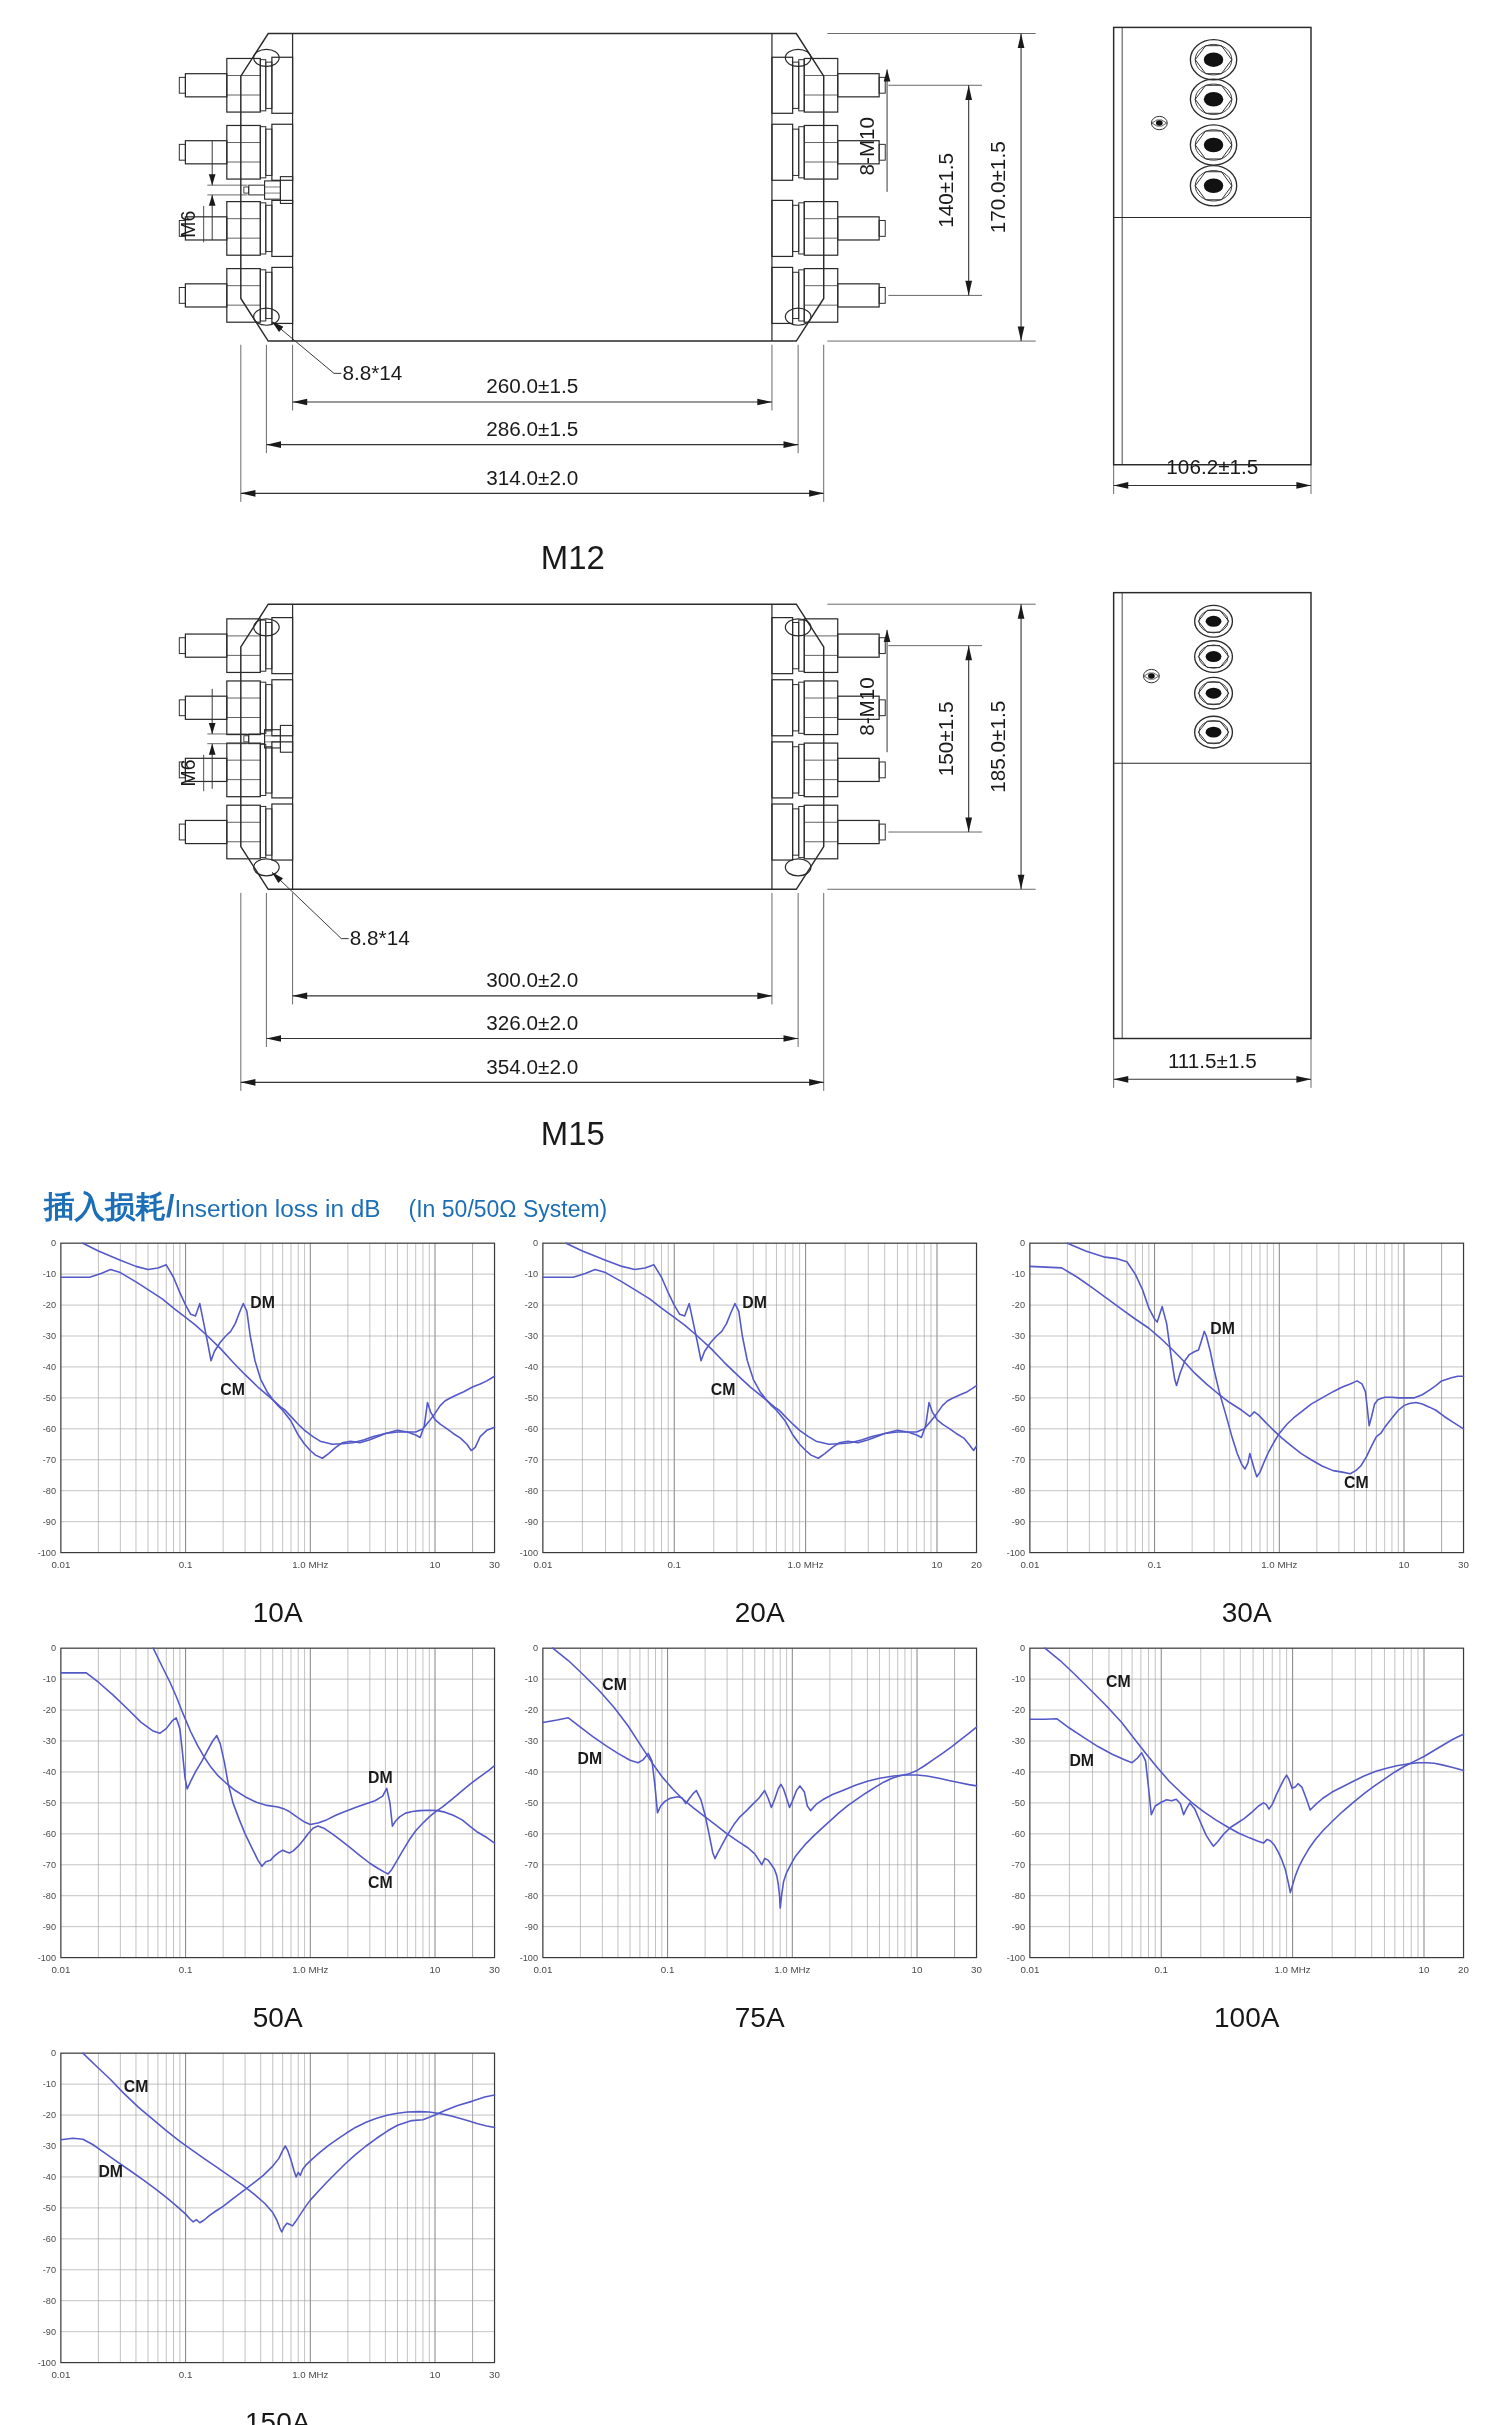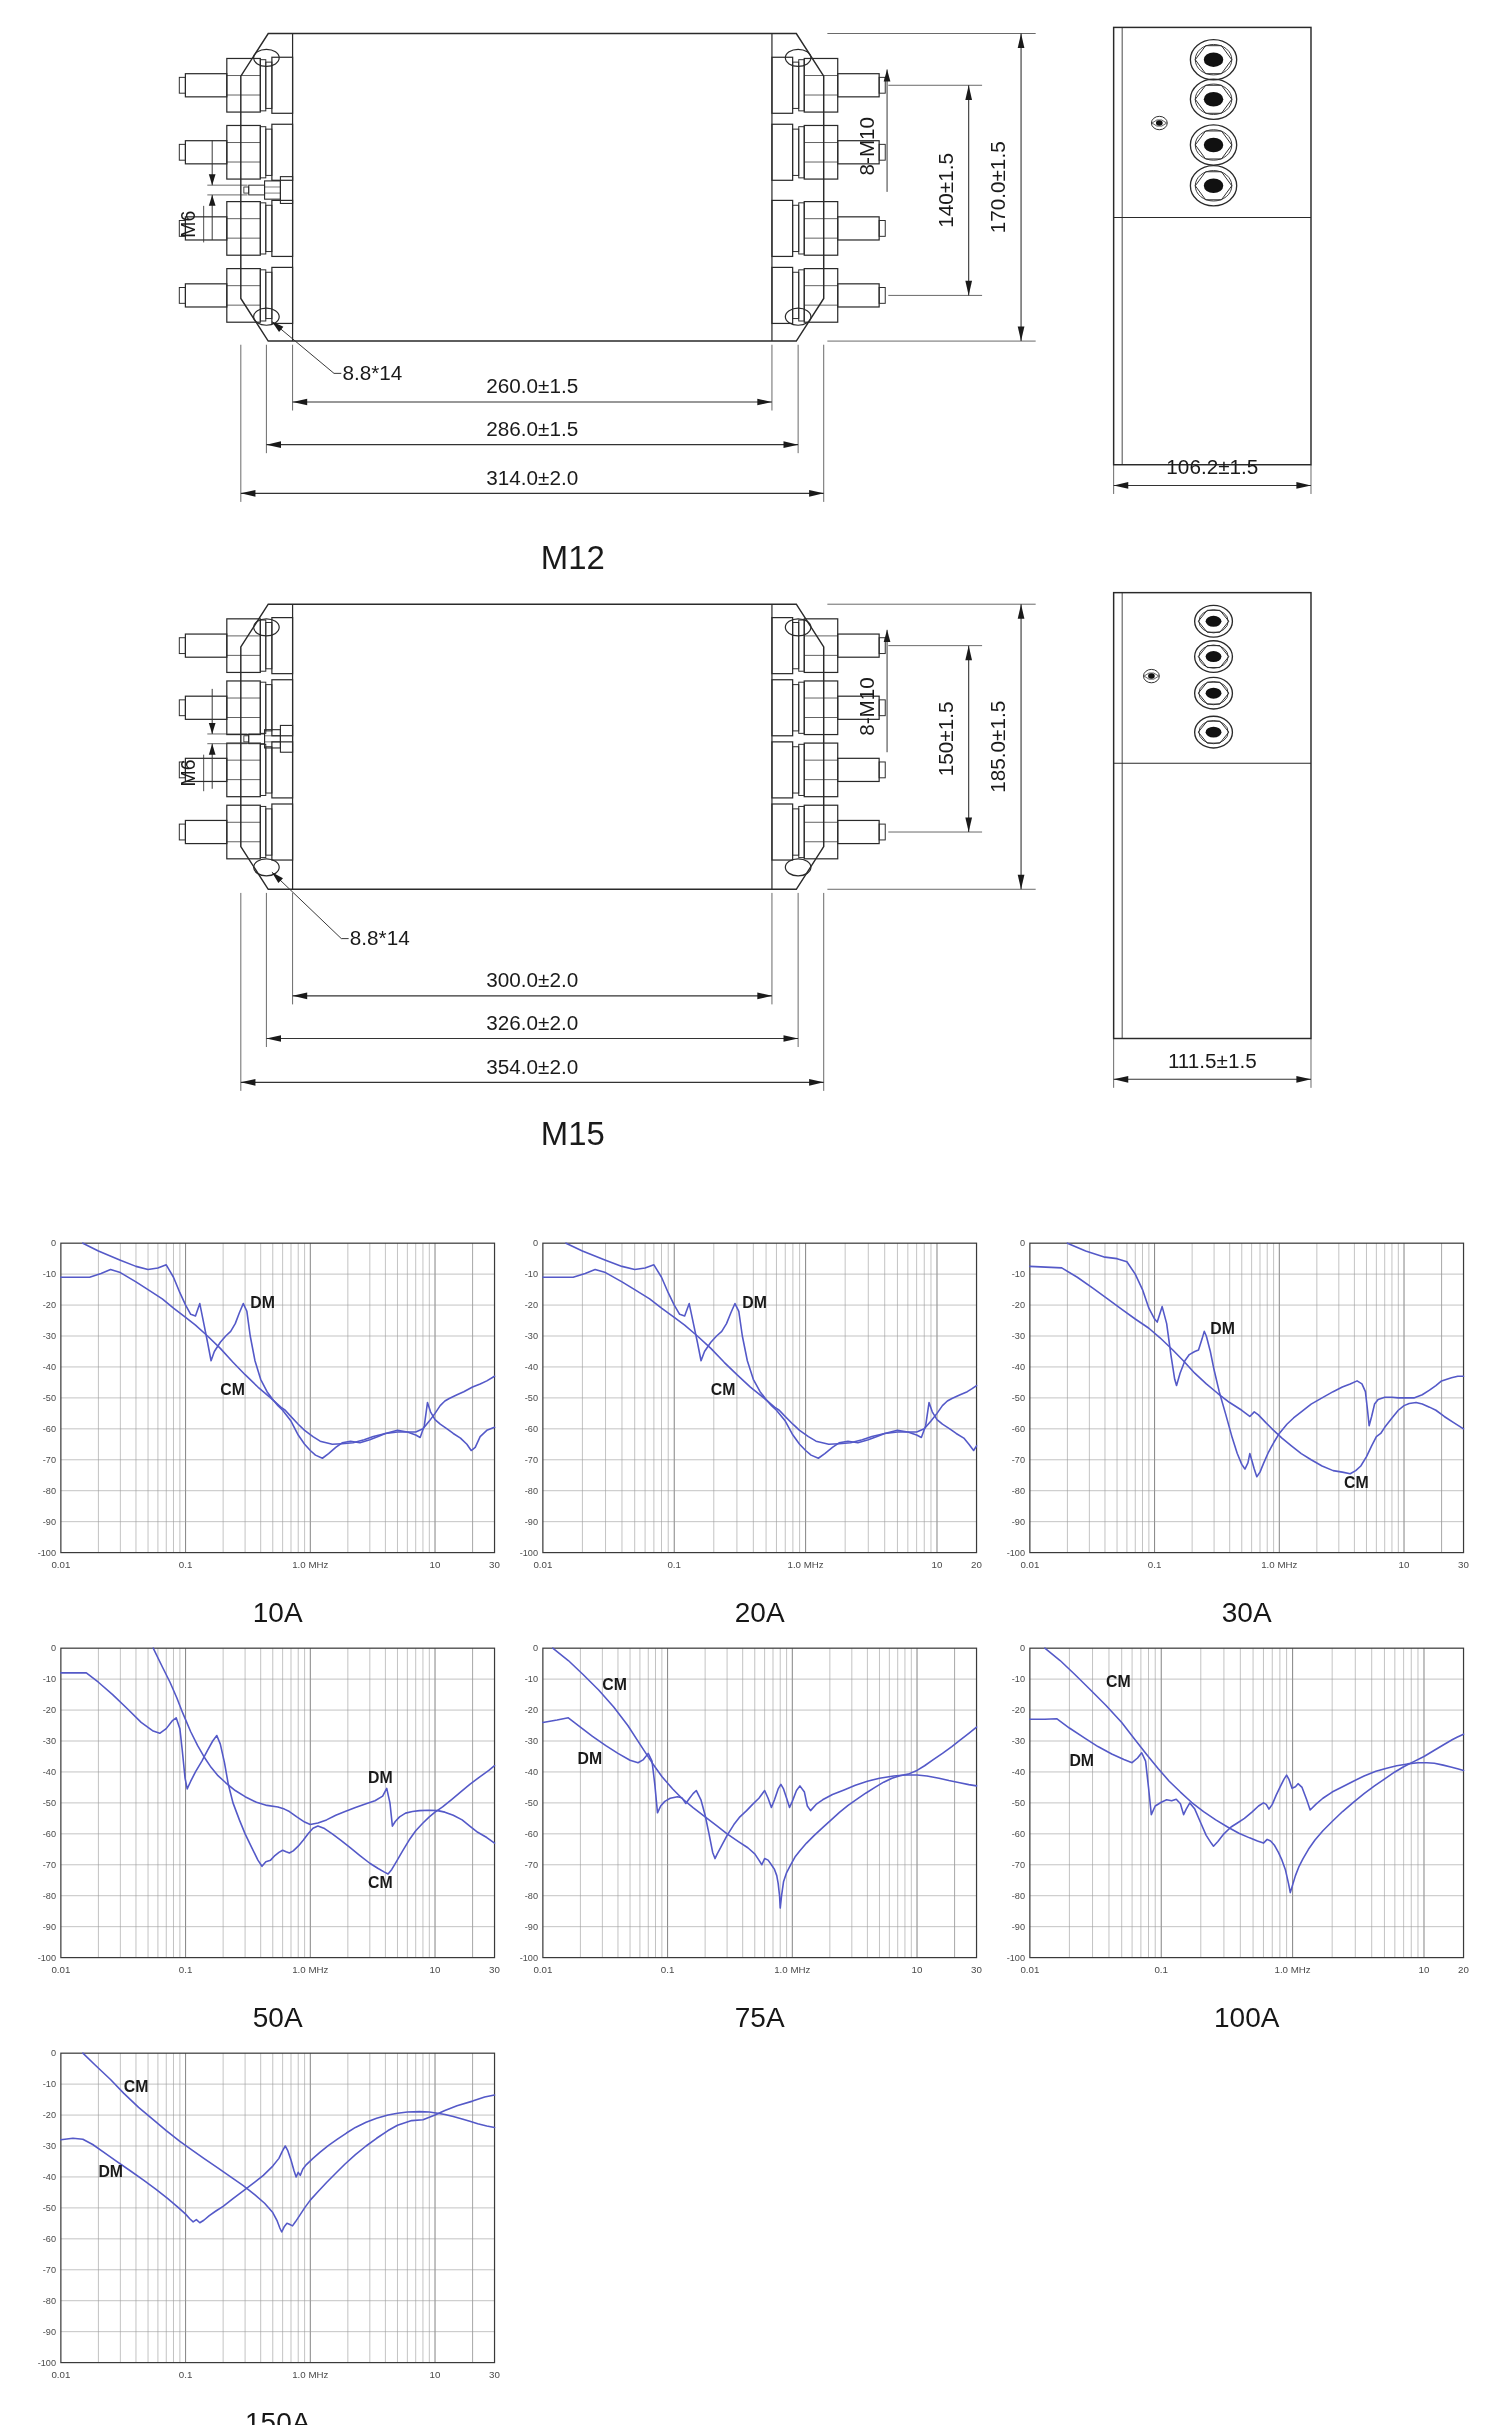--- a/index.html
+++ b/index.html
@@ -319,20 +319,23 @@
         <ellipse cx="1890" cy="1110" rx="5.5" ry="4.5" fill="#111"></ellipse>
         <line x1="1828" y1="1705" x2="1828" y2="1786" stroke="#333" stroke-width="1.2"></line>
         <line x1="2152" y1="1705" x2="2152" y2="1786" stroke="#333" stroke-width="1.2"></line>
         <line x1="1828" y1="1772" x2="2152" y2="1772" stroke="#333" stroke-width="1.8"></line>
         <path d="M1828,1772 L1852,1766.5 L1852,1777.5 Z" fill="#1a1a1a"></path>
         <path d="M2152,1772 L2128,1777.5 L2128,1766.5 Z" fill="#1a1a1a"></path>
         <text x="1990" y="1754" font-size="34" fill="#1a1a1a" text-anchor="middle">111.5±1.5</text>
       </g>
     </svg>
 
+  <div id="heading">
+    <span class="h-zh">插入损耗/</span><span class="h-en">Insertion loss in dB</span><span class="h-note">(In 50/50Ω System)</span>
+  </div>
 
   <div id="charts">
       <svg width="494" height="402" viewBox="0 0 810 660" class="chart" style="left: 24.4px; top: 1231px;">
         <line x1="121.64103613638142" y1="20" x2="121.64103613638142" y2="528" stroke="#9b9b9b" stroke-width="1"></line>
         <line x1="157.6987307817622" y1="20" x2="157.6987307817622" y2="528" stroke="#9b9b9b" stroke-width="1"></line>
         <line x1="183.28207227276283" y1="20" x2="183.28207227276283" y2="528" stroke="#9b9b9b" stroke-width="1"></line>
         <line x1="203.12605360303115" y1="20" x2="203.12605360303115" y2="528" stroke="#9b9b9b" stroke-width="1"></line>
         <line x1="219.33976691814365" y1="20" x2="219.33976691814365" y2="528" stroke="#9b9b9b" stroke-width="1"></line>
         <line x1="233.04826619820102" y1="20" x2="233.04826619820102" y2="528" stroke="#9b9b9b" stroke-width="1"></line>
         <line x1="244.92310840914422" y1="20" x2="244.92310840914422" y2="528" stroke="#9b9b9b" stroke-width="1"></line>

